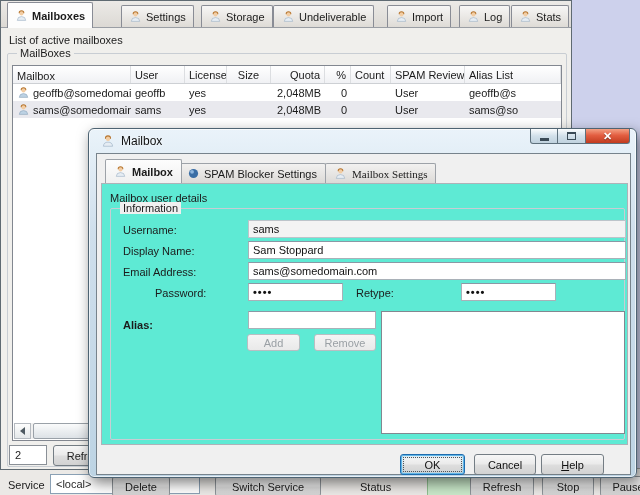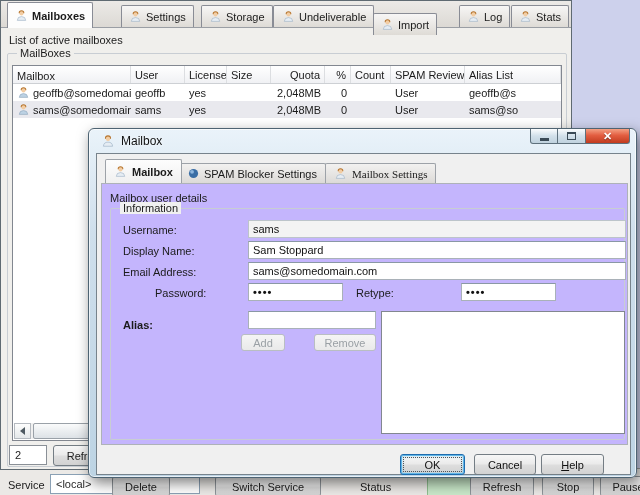--- a/index.html
+++ b/index.html
@@ -29,21 +29,21 @@
   .mw-group { left:6px; top:52px; width:560px; height:414px; }
 
   .listview { position:absolute; left:4px; top:11px; width:550px; height:376px; background:#fff; border:1px solid #828790; overflow:hidden; }
   .lv-header { display:flex; height:18px; background:linear-gradient(#ffffff,#f0f1f4); border-bottom:1px solid #cdd0d4; }
   .lv-header .cell { border-right:1px solid #dcdee1; padding:3px 4px 0 4px; white-space:nowrap; overflow:hidden; }
   .lv-row { display:flex; height:17px; align-items:center; }
   .lv-row .cell { padding:0 4px; white-space:nowrap; overflow:hidden; }
   .lv-row.selected { background:#e9e9ee; }
   .c-mailbox{width:118px; display:flex; align-items:center; gap:3px;}
   .c-user{width:54px}.c-license{width:42px}
-  .c-size{width:44px; text-align:left}.c-quota{width:54px; text-align:right}
+  .c-size{width:44px; text-align:center}.c-quota{width:54px; text-align:right}
   .c-pct{width:26px; text-align:right}.c-count{width:40px}.c-spam{width:74px}.c-alias{flex:1}
   .hscroll { position:absolute; left:1px; right:1px; bottom:1px; height:16px; background:#f0f0f0; display:flex; }
   .hs-arrow { width:17px; height:16px; background:linear-gradient(#fdfdfd,#e5e8ea); border:1px solid #b5bac0; display:flex; align-items:center; justify-content:center; }
   .hs-arrow .tri { width:0; height:0; border-top:4px solid transparent; border-bottom:4px solid transparent; border-right:5px solid #4f5a62; }
   .hs-thumb { margin-left:2px; width:330px; height:16px; background:linear-gradient(#fafbfb,#dde2e6); border:1px solid #9aa1a8; border-radius:2px; }
 
   .count-box { position:absolute; left:8px; top:444px; width:38px; height:20px; background:#fff; border:1px solid #8a9097; padding:3px 0 0 5px; }
   .win-btn { position:absolute; height:21px; border:1px solid #747d84; border-radius:3px; background:linear-gradient(#f7f7f7 0%,#ebebeb 45%,#dddddd 55%,#d2d2d2 100%); font-family:"Liberation Sans",sans-serif; font-size:11px; color:#222; }
   .mw-refresh { left:52px; top:444px; width:66px; }
 
@@ -58,21 +58,21 @@
   .cap-btn.min { width:28px; border-radius:0 0 0 3px; }
   .cap-btn.max { width:28px; border-left:none; }
   .cap-btn.close { width:44px; border-left:none; border-radius:0 0 3px 0; background:linear-gradient(#f3a083,#e35e41 45%,#c13b1f); }
   .glyph-min { width:9px; height:3px; background:#3a4a56; margin-top:6px; }
   .glyph-max { width:9px; height:8px; border:1px solid #3a4a56; border-top-width:2px; background:transparent; }
   .glyph-close { color:#fff; font-size:11px; font-weight:bold; text-shadow:0 1px 1px rgba(0,0,0,.45); line-height:1; }
 
   .dlg-client { position:absolute; left:7px; top:24px; width:535px; height:322px; background:#f0f0f0; border:1px solid #77838c; }
   .dlg-tab { position:absolute; display:flex; align-items:center; gap:5px; padding:0 8px; height:20px; top:9px; border:1px solid #9da2a8; border-bottom:none; border-radius:2px 2px 0 0; background:linear-gradient(#f2f1f0,#dcdad7); }
   .dlg-tab.active { top:5px; height:24px; background:linear-gradient(#fdfdfd,#f0f0f0); font-weight:bold; z-index:2; }
-  .dlg-page { position:absolute; left:4px; top:29px; width:527px; height:262px; border:1px solid #aeb2b8; background:#c4b5fd; }
+  .dlg-page { position:absolute; left:4px; top:29px; width:527px; height:262px; border:1px solid #aeb2b8; background:#5eead4; }
   .details-label { position:absolute; left:8px; top:8px; }
   .info-group { left:8px; top:24px; width:515px; height:232px; }
   .info-group .gb-label { background:#f0f0f0; }
 
   .fld-label { position:absolute; left:12px; }
   .textfield { position:absolute; height:18px; border:1px solid #a9b1b8; border-top-color:#8a98a5; background:#fff; font-family:"Liberation Sans",sans-serif; font-size:11px; padding:0 4px; color:#111; }
   .textfield.readonly { background:#f3f3f3; border-color:#bcc4ca; }
   .pw { letter-spacing:1px; font-weight:bold; }
   .listbox { position:absolute; left:270px; top:102px; width:244px; height:123px; background:#fff; border:1px solid #828790; }
   .mini-btn { position:absolute; top:125px; height:17px; border:1px solid #b9bec2; border-radius:3px; background:linear-gradient(#f5f5f5,#e9e9e9); color:#9aa0a5; font-family:"Liberation Sans",sans-serif; font-size:11px; }
@@ -133,21 +133,21 @@
         <span>Storage</span>
       </div>
       <div class="tab" style="left:272px;padding-left:8px;">
         <svg class="person-icon" viewBox="0 0 16 16" width="13" height="13">
             <path d="M4.5 5 Q4.5 1.5 8 1.5 Q11.5 1.5 11.5 5 L11 5.6 Q8 3.4 5 5.6 Z" fill="#b5732c"></path>
             <circle cx="8" cy="5.4" r="2.5" fill="#f2cda4"></circle>
             <path d="M2.8 14 Q3 9.3 8 9.3 Q13 9.3 13.2 14 Z" fill="#e6edf4" stroke="#8aa2b8" stroke-width="0.6"></path>
           </svg>
         <span>Undeliverable</span>
       </div>
-      <div class="tab" style="left:372px;margin-top:8px;">
+      <div class="tab" style="left:386px;">
         <svg class="person-icon" viewBox="0 0 16 16" width="13" height="13">
             <path d="M4.5 5 Q4.5 1.5 8 1.5 Q11.5 1.5 11.5 5 L11 5.6 Q8 3.4 5 5.6 Z" fill="#b5732c"></path>
             <circle cx="8" cy="5.4" r="2.5" fill="#f2cda4"></circle>
             <path d="M2.8 14 Q3 9.3 8 9.3 Q13 9.3 13.2 14 Z" fill="#e6edf4" stroke="#8aa2b8" stroke-width="0.6"></path>
           </svg>
         <span>Import</span>
       </div>
       <div class="tab" style="left:458px;">
         <svg class="person-icon" viewBox="0 0 16 16" width="13" height="13">
             <path d="M4.5 5 Q4.5 1.5 8 1.5 Q11.5 1.5 11.5 5 L11 5.6 Q8 3.4 5 5.6 Z" fill="#b5732c"></path>
@@ -296,21 +296,21 @@
           <span class="fld-label" style="top:57px;text-align:right;">Email Address:</span>
           <input class="textfield" style="left: 137px; top: 53px; width: 378px;" value="sams@somedomain.com">
 
           <span class="fld-label" style="top:78px;padding-left:32px;">Password:</span>
           <input class="textfield pw" style="left: 137px; top: 74px; width: 95px;" value="••••">
           <span class="fld-label" style="left:245px;top:78px;">Retype:</span>
           <input class="textfield pw" style="left: 350px; top: 74px; width: 95px;" value="••••">
 
           <span class="fld-label" style="top:110px;font-weight:bold;">Alias:</span>
           <input class="textfield" style="left: 137px; top: 102px; width: 128px;" value="">
-          <button class="mini-btn" style="left:130px;width:44px;">Add</button>
+          <button class="mini-btn" style="left:136px;width:53px;">Add</button>
           <button class="mini-btn" style="left:203px;width:62px;">Remove</button>
           <div class="listbox"></div>
         </div>
       </div>
 
       <button class="dlg-footer-btn btn-ok">OK</button>
       <button class="dlg-footer-btn btn-cancel">Cancel</button>
       <button class="dlg-footer-btn btn-help">
           <span>Help</span>
         </button>

